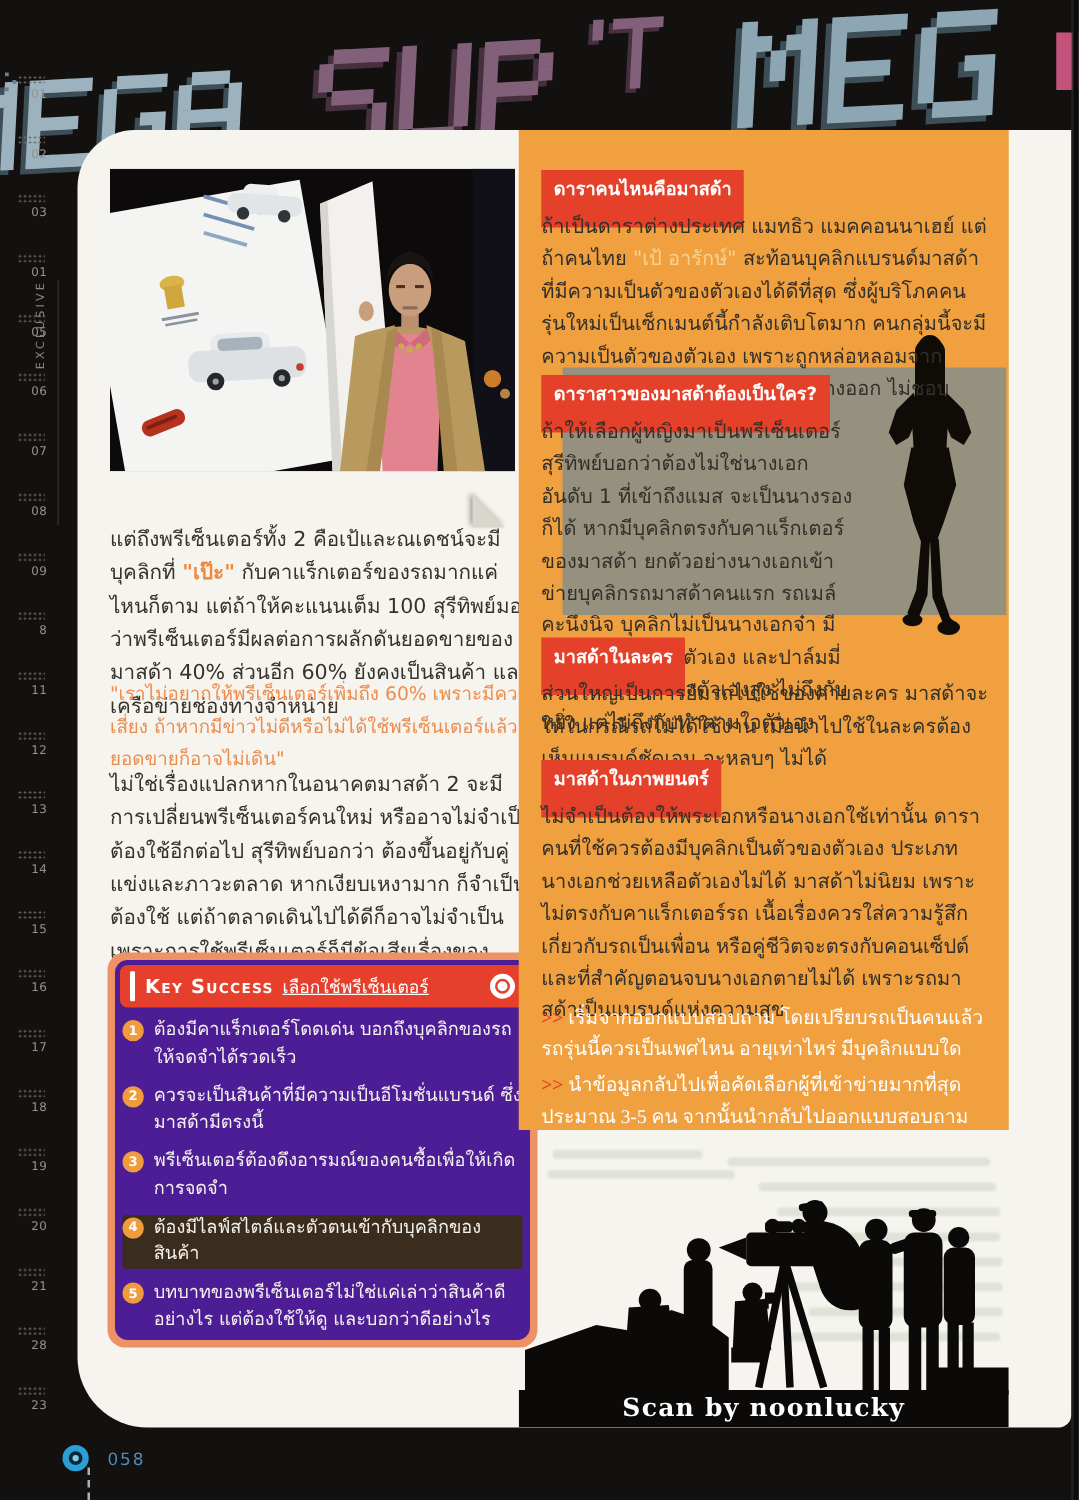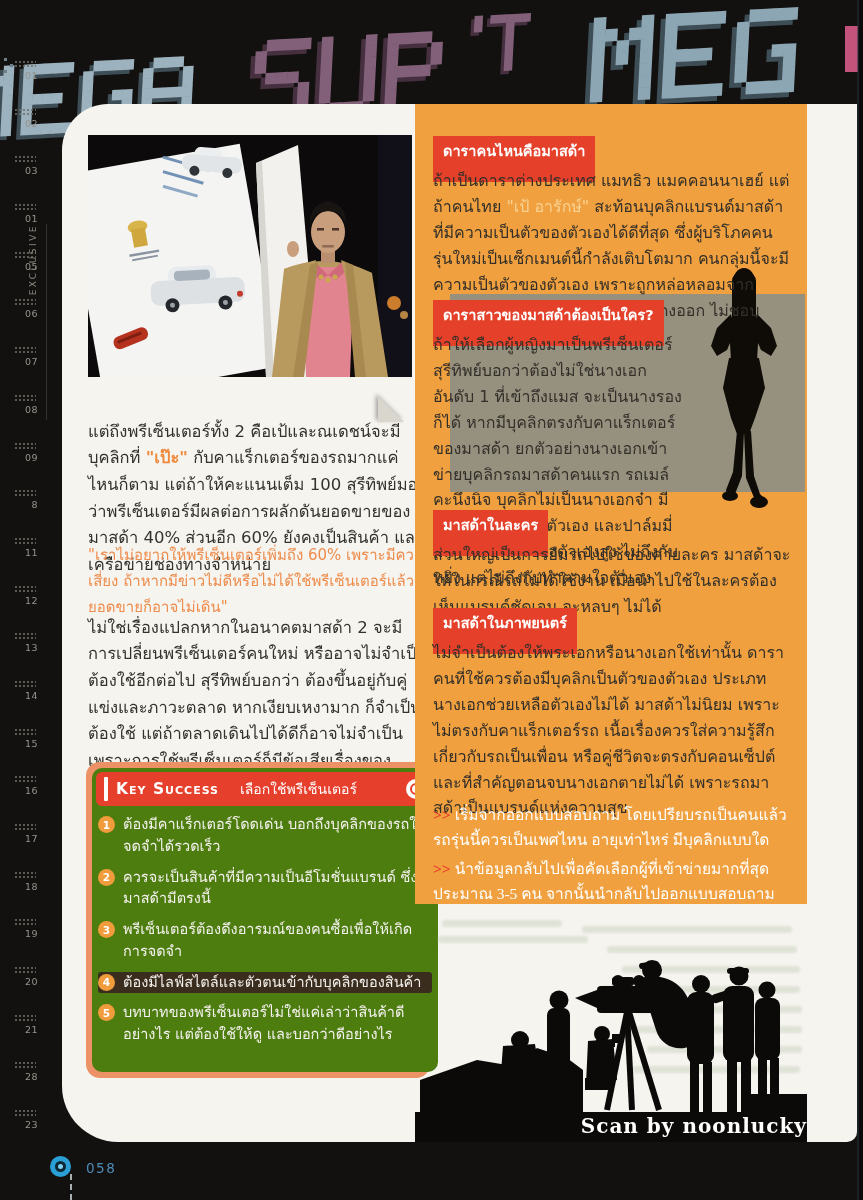--- a/index.html
+++ b/index.html
@@ -41,28 +41,28 @@
   .intro{left:26px;top:298px;width:340px;}
   .hl-orange{color:#ee8a3e;font-weight:bold;}
   .pull-quote{left:26px;top:424px;width:346px;color:#ee8c4c;font-size:15px;line-height:1.72;}
   .closing{left:26px;top:494px;width:342px;}
 
   
   .keybox{
     position:absolute;left:24px;top:658px;width:344px;height:316px;
     background:#ec9266;border-radius:14px;padding:6px;box-sizing:border-box;
   }
-  .keybox-inner{width:100%;height:100%;background:#4d7c0f;border-radius:10px;position:relative;overflow:hidden;padding-left:14px;}
+  .keybox-inner{width:100%;height:100%;background:#4c1d95;border-radius:10px;position:relative;overflow:hidden;}
   .ks-head{
     position:absolute;left:4px;top:4px;right:4px;height:34px;background:#e6402c;border-radius:6px;
     display:flex;align-items:center;padding:0 8px;box-sizing:border-box;
   }
   .ks-head-bar{width:4px;height:24px;background:#fff;margin-right:8px;border-radius:1px;}
   .ks-title-en{color:#fff;font-weight:bold;font-size:15.5px;letter-spacing:1px;font-variant:small-caps;text-transform:capitalize;}
-  .ks-title-th{color:#fff;font-size:14px;margin-left:21px;}
+  .ks-title-th{color:#fff;font-size:14px;margin-left:7px;text-decoration:underline;}
   .ks-target{
     margin-left:auto;width:20px;height:20px;border-radius:50%;background:#fff;position:relative;
   }
   .ks-target::after{
     content:"";position:absolute;left:4px;top:4px;width:8px;height:8px;border-radius:50%;
     background:#fff;border:2px solid #e6402c;
   }
   .ks-list{position:absolute;left:6px;top:46px;right:6px;display:flex;flex-direction:column;}
   .ks-row{display:flex;gap:8px;margin-bottom:9px;align-items:flex-start;}
   .ks-row:nth-child(4){background:#3b2d1e;border-radius:3px;}
@@ -92,21 +92,21 @@
   .s5-body{color:#ffffff;}
   .arr{color:#e8402c;font-weight:bold;margin-right:4px;}
   .s5-row{margin-bottom:4px;font-family:Liberation Serif, serif;}
 
   
   .ghost{position:absolute;background:#b9c4ab;opacity:.35;height:7px;border-radius:3px;filter:blur(1px);}
 
   
   .crew{position:absolute;left:353px;top:844px;}
   .scan-credit{
-    position:absolute;left:353px;top:1010px;width:392px;text-align:right;
+    position:absolute;left:353px;top:1010px;width:392px;text-align:center;
     color:#fff;font-family:"DejaVu Serif","Liberation Serif",serif;
     font-weight:bold;font-size:20px;letter-spacing:1px;z-index:5;
   }
 
   
   .bullseye{
     position:absolute;left:50px;top:1156px;width:11px;height:11px;border-radius:50%;
     background:#0c2733;border:5px solid #2a9fd6;z-index:4;
   }
   .bullseye::after{

